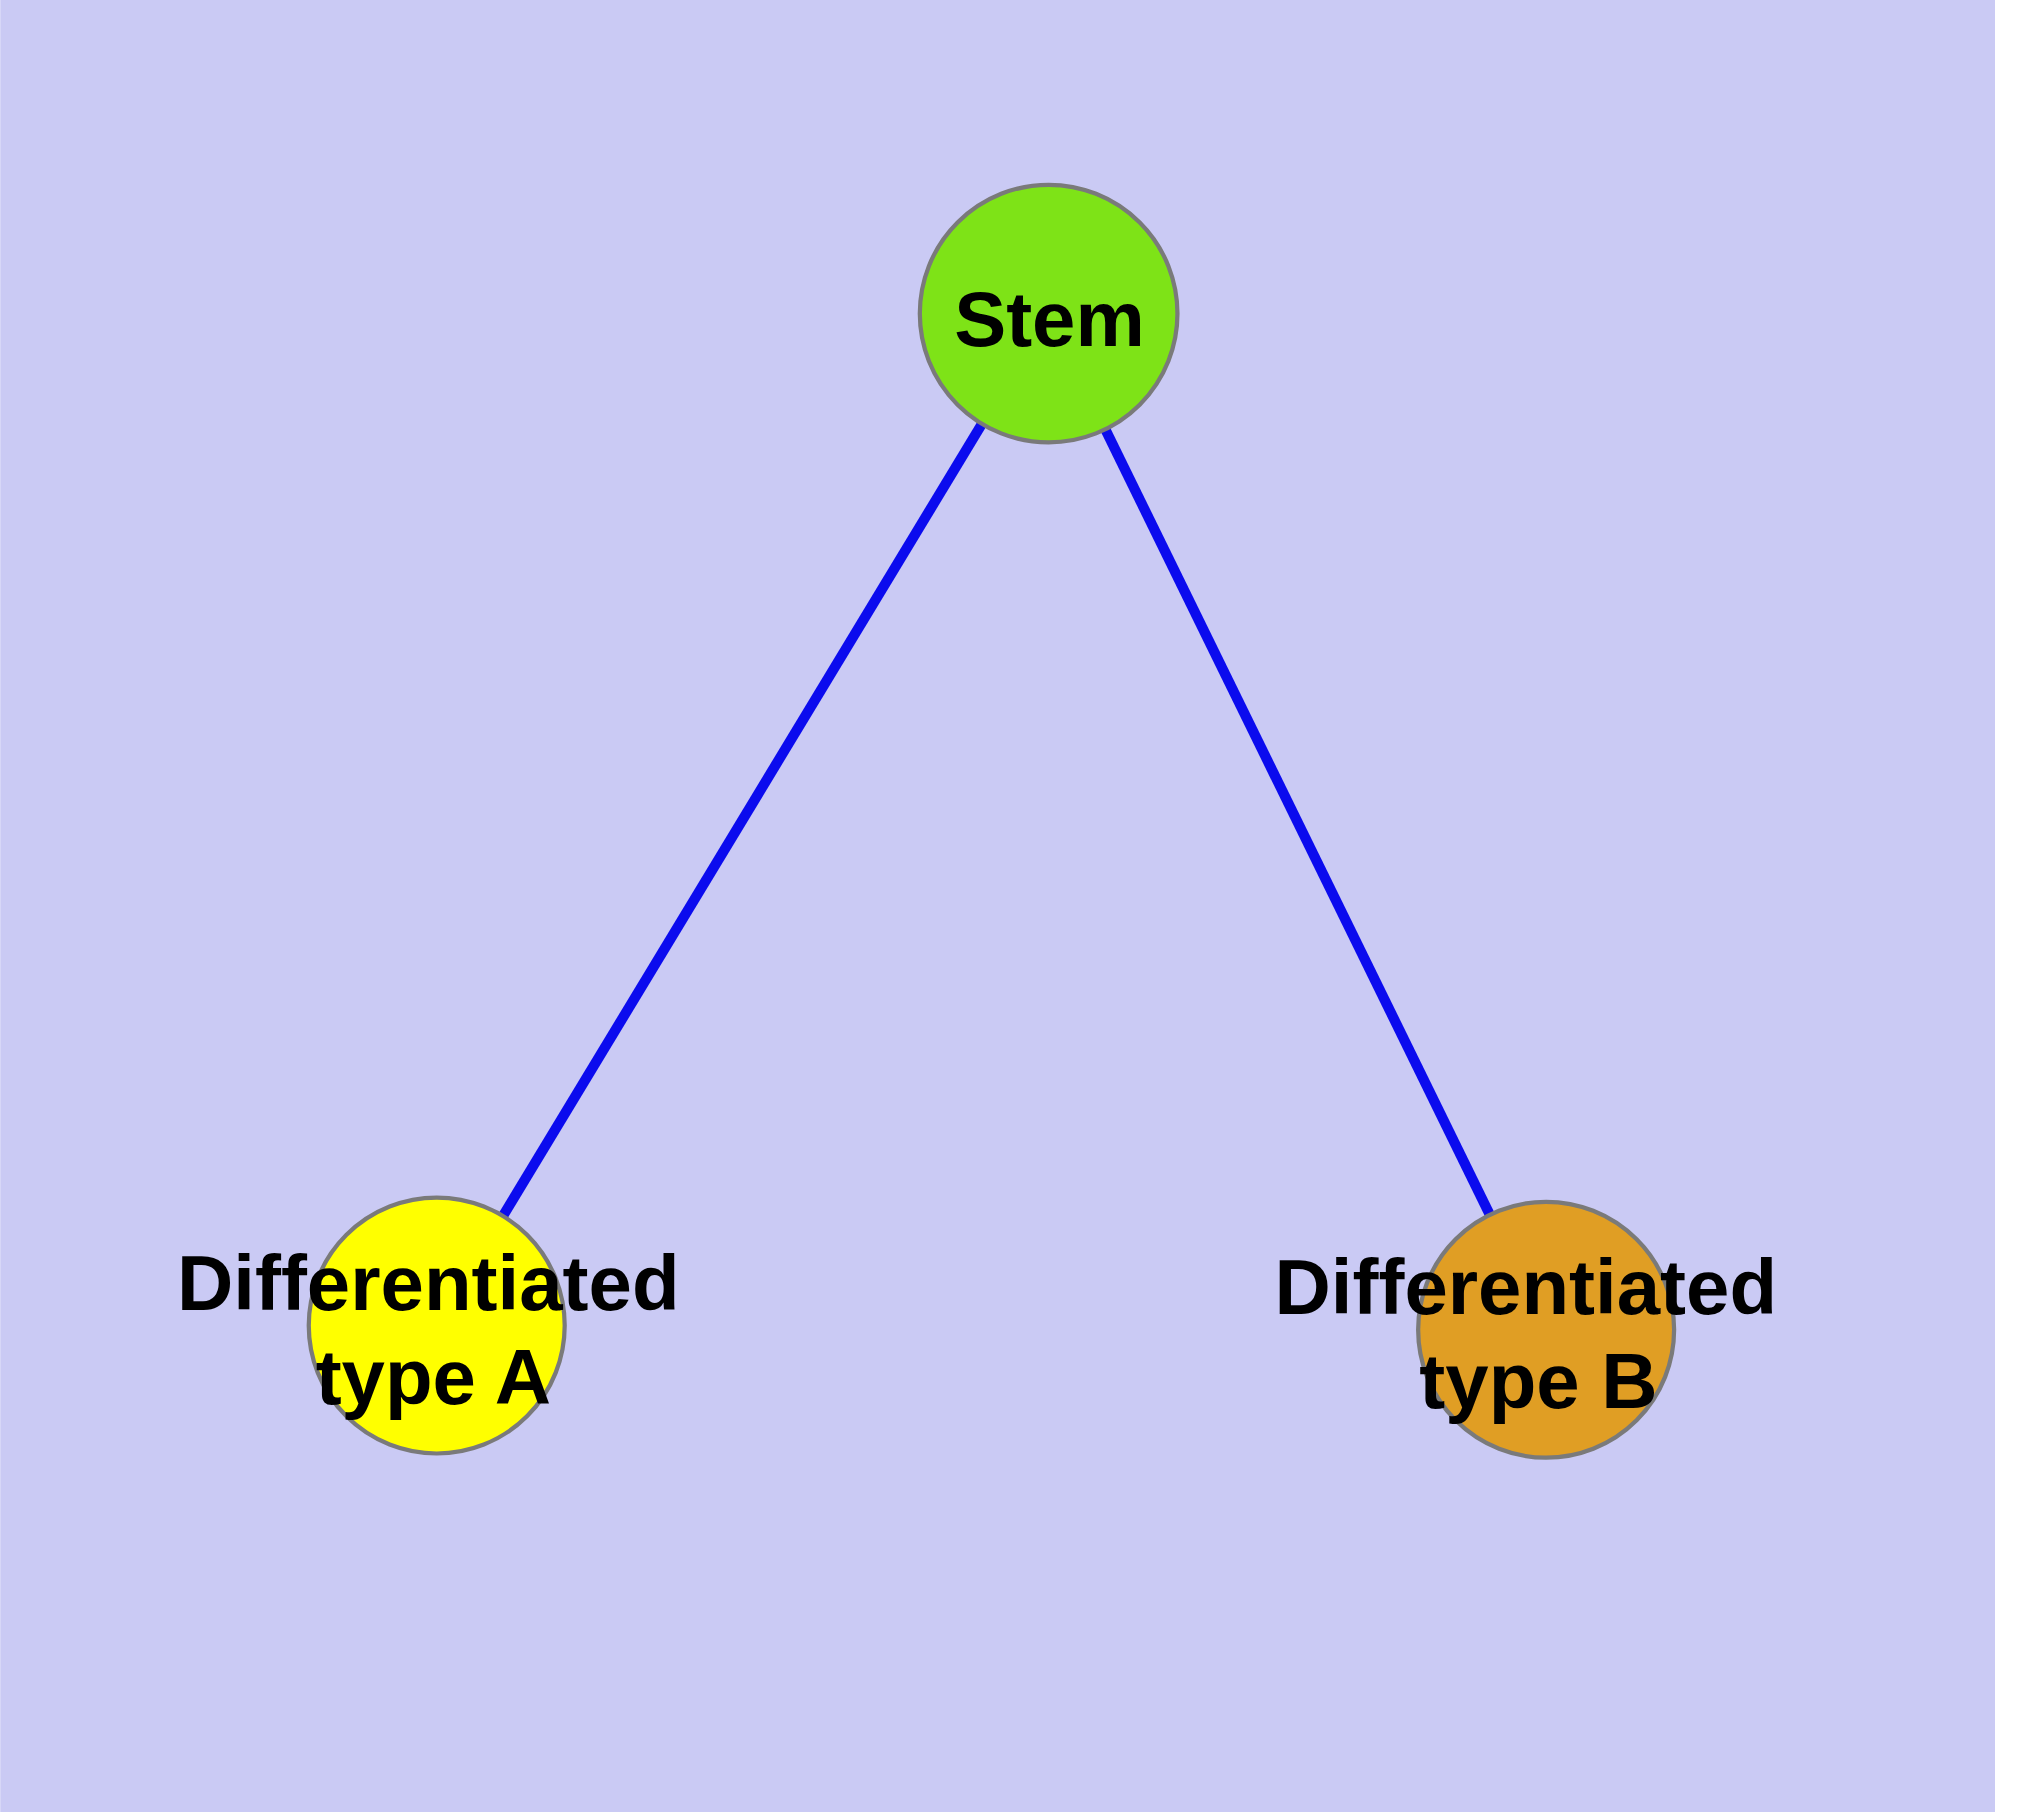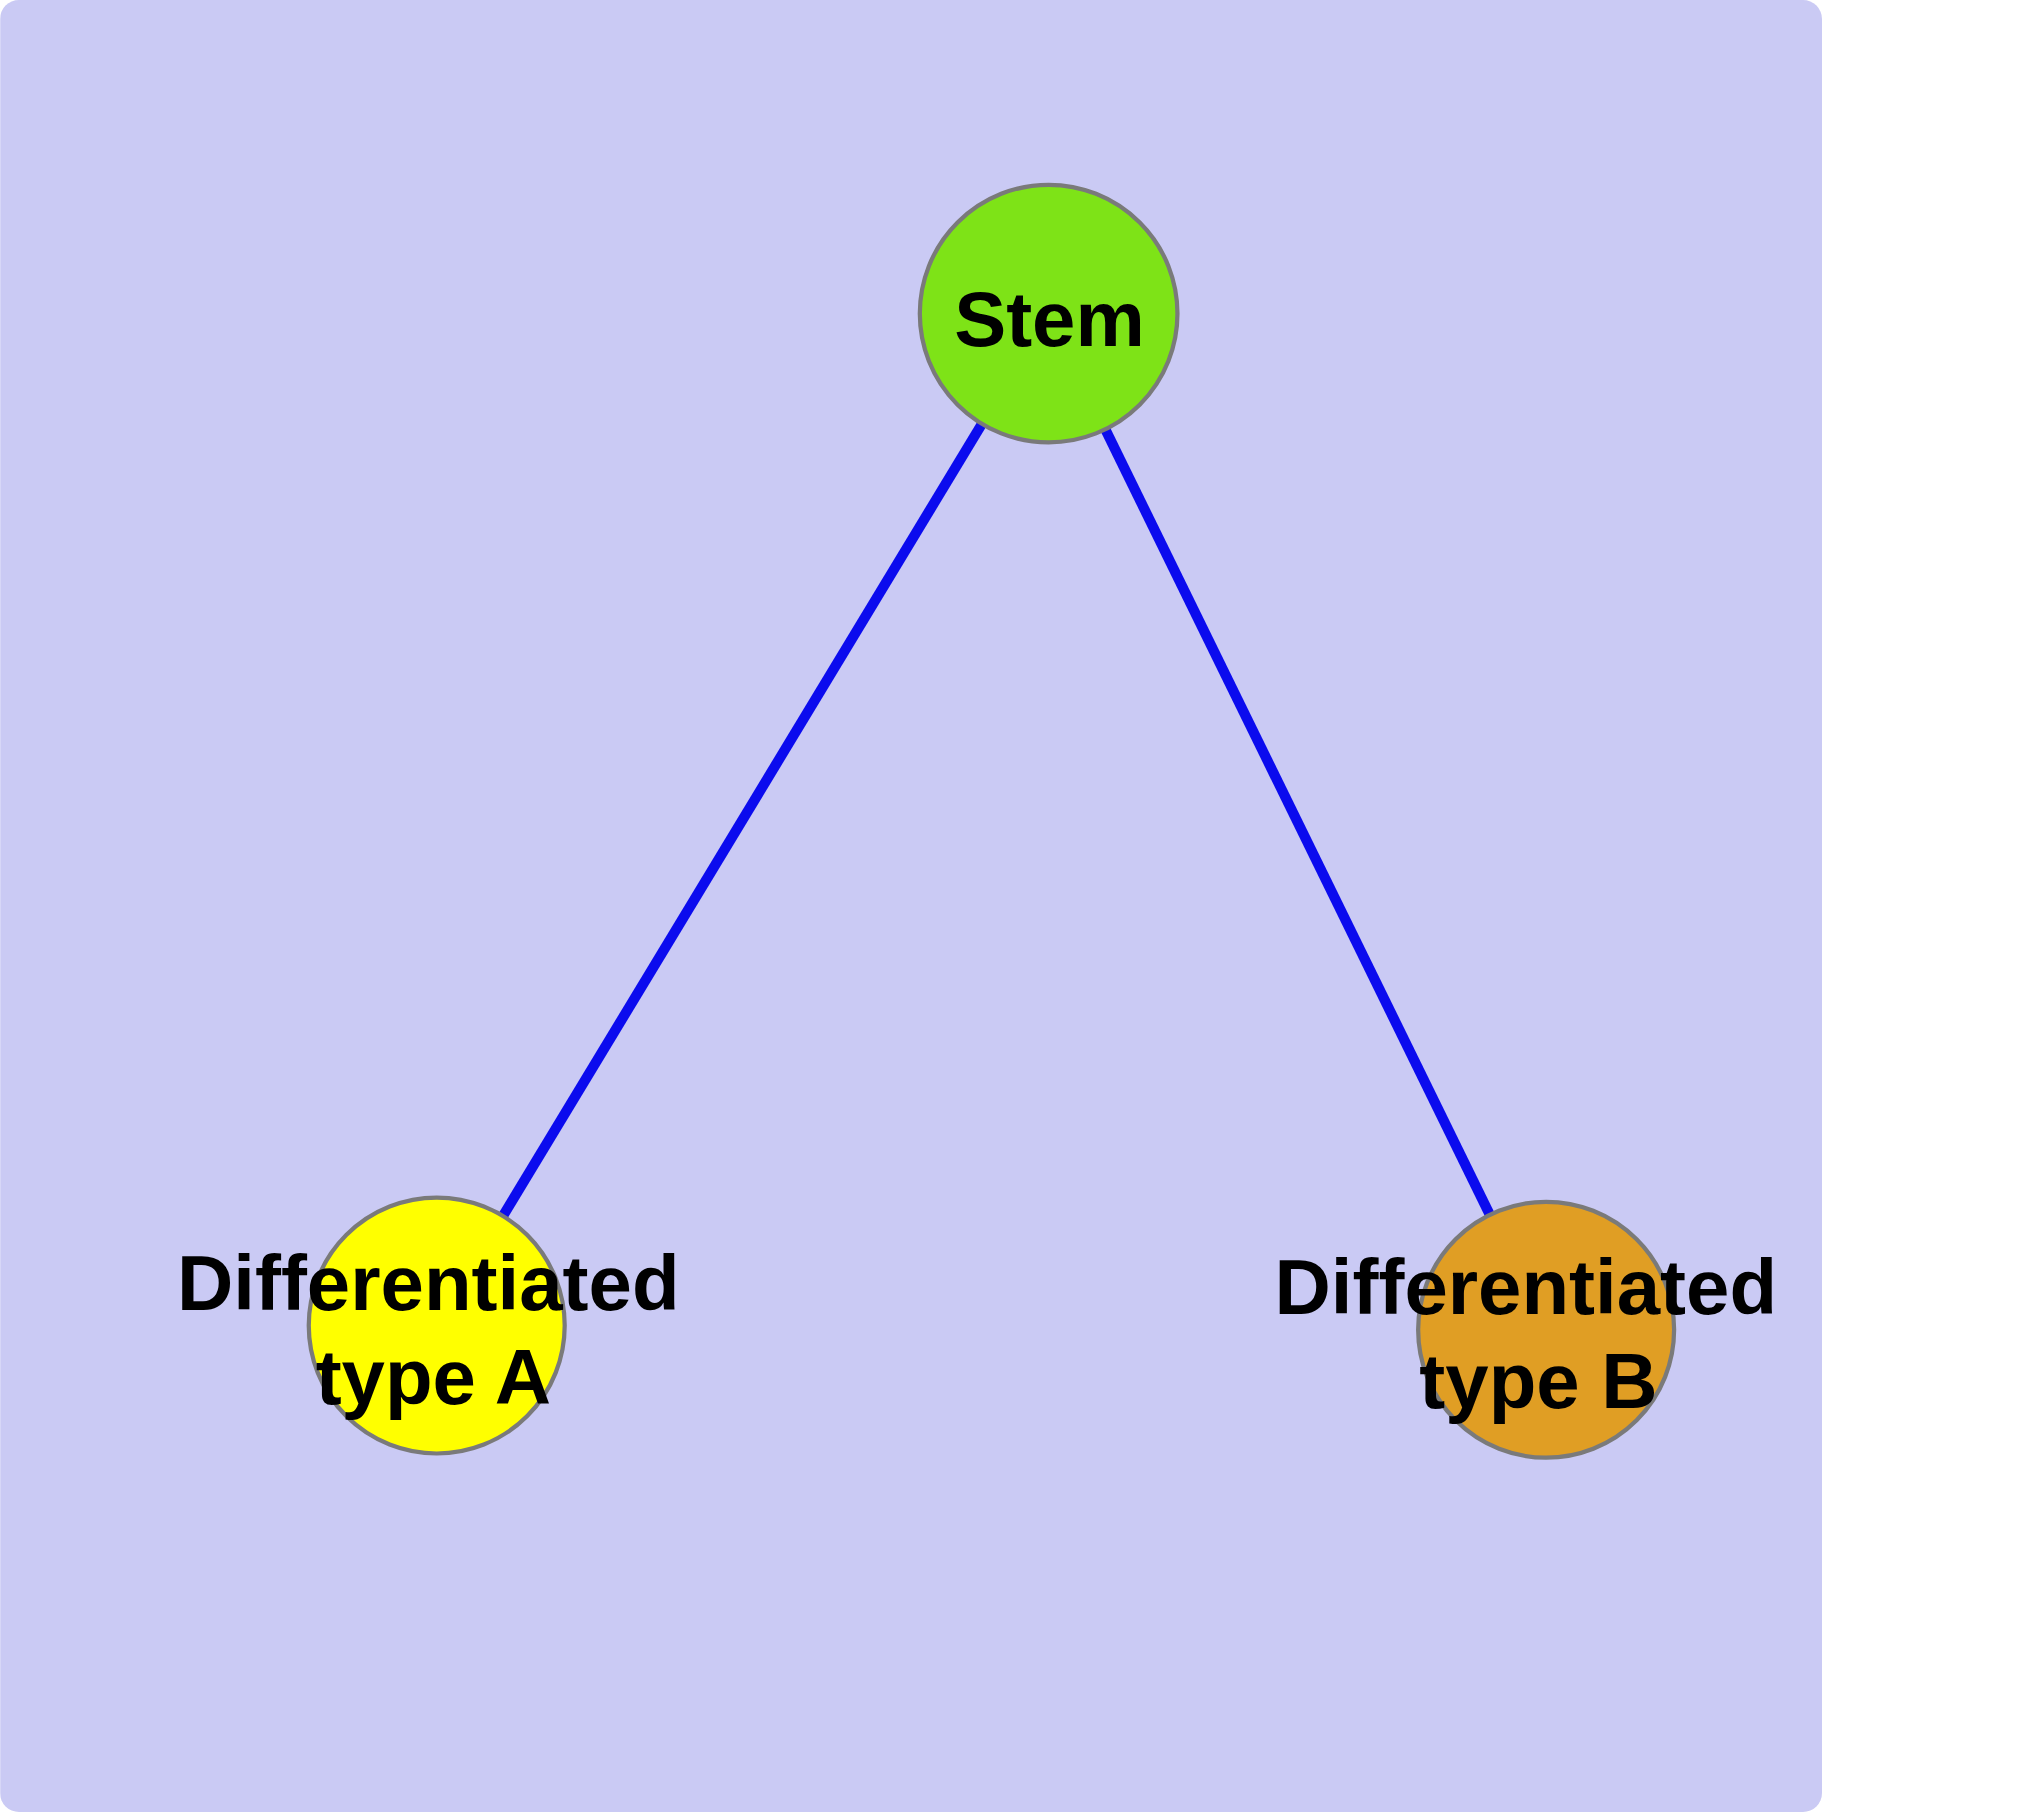--- a/index.html
+++ b/index.html
@@ -2,24 +2,23 @@
 <html style="font-size:13.6px"><head>
 <meta charset="utf-8">
 <style>
   html, body {
     margin: 0;
     padding: 0;
     font-family: "Liberation Sans", sans-serif;
   }
   .canvas {
     position: relative;
-    width: 1822px;
+    width: 1995px;
     height: 1812px;
     overflow: hidden;
-    border-radius: 19px;
   }
   .canvas svg {
     display: block;
     width: 2021px;
     height: 1812px;
   }
   .edge {
     stroke-width: 12;
     stroke-linecap: butt;
     fill: none;

